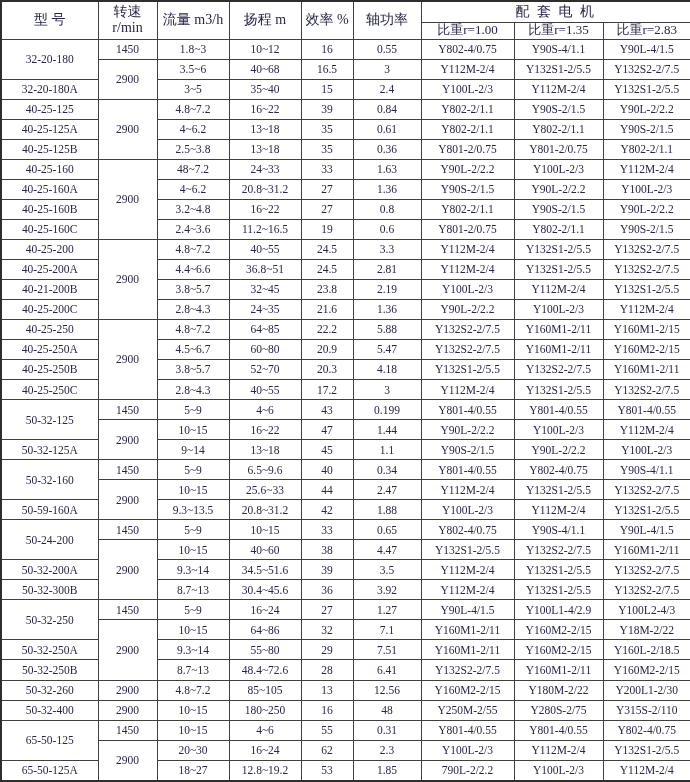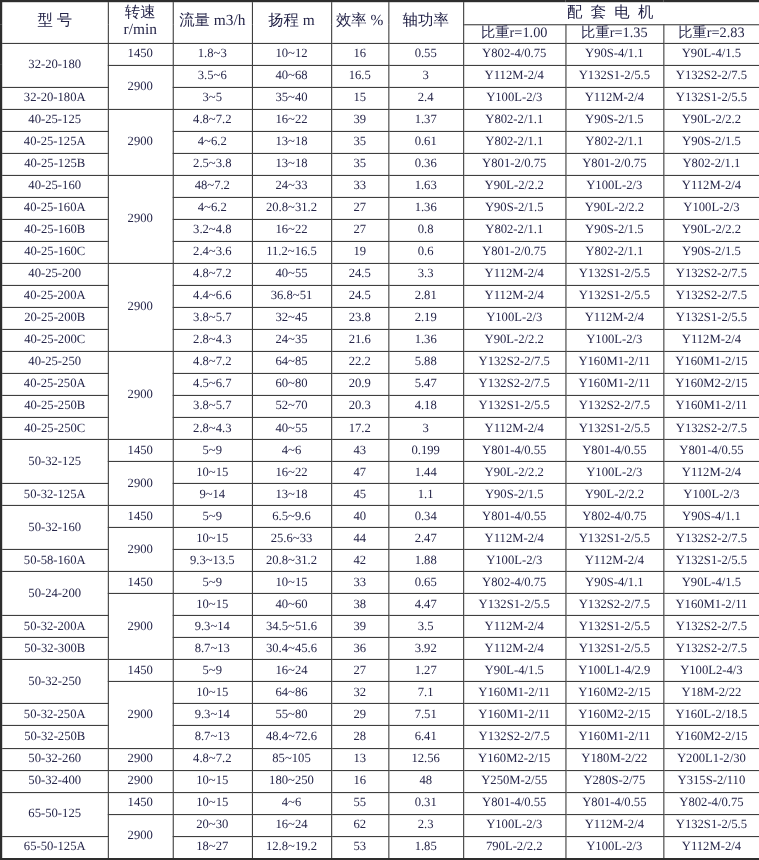--- a/index.html
+++ b/index.html
@@ -114,21 +114,21 @@
         <td>Y100L-2/3</td>
         <td>Y112M-2/4</td>
         <td>Y132S1-2/5.5</td>
       </tr>
       <tr>
         <td>40-25-125</td>
         <td rowspan="3">2900</td>
         <td>4.8~7.2</td>
         <td>16~22</td>
         <td>39</td>
-        <td>1.37</td>
+        <td>0.84</td>
         <td>Y802-2/1.1</td>
         <td>Y90S-2/1.5</td>
         <td>Y90L-2/2.2</td>
       </tr>
       <tr>
         <td>40-25-125A</td>
         <td>4~6.2</td>
         <td>13~18</td>
         <td>35</td>
         <td>0.61</td>
@@ -202,21 +202,21 @@
         <td>40-25-200A</td>
         <td>4.4~6.6</td>
         <td>36.8~51</td>
         <td>24.5</td>
         <td>2.81</td>
         <td>Y112M-2/4</td>
         <td>Y132S1-2/5.5</td>
         <td>Y132S2-2/7.5</td>
       </tr>
       <tr>
-        <td>20-25-200B</td>
+        <td>40-21-200B</td>
         <td>3.8~5.7</td>
         <td>32~45</td>
         <td>23.8</td>
         <td>2.19</td>
         <td>Y100L-2/3</td>
         <td>Y112M-2/4</td>
         <td>Y132S1-2/5.5</td>
       </tr>
       <tr>
         <td>40-25-200C</td>
@@ -315,21 +315,21 @@
         <td rowspan="2">2900</td>
         <td>10~15</td>
         <td>25.6~33</td>
         <td>44</td>
         <td>2.47</td>
         <td>Y112M-2/4</td>
         <td>Y132S1-2/5.5</td>
         <td>Y132S2-2/7.5</td>
       </tr>
       <tr>
-        <td>50-58-160A</td>
+        <td>50-59-160A</td>
         <td>9.3~13.5</td>
         <td>20.8~31.2</td>
         <td>42</td>
         <td>1.88</td>
         <td>Y100L-2/3</td>
         <td>Y112M-2/4</td>
         <td>Y132S1-2/5.5</td>
       </tr>
       <tr>
         <td rowspan="2">50-24-200</td>

